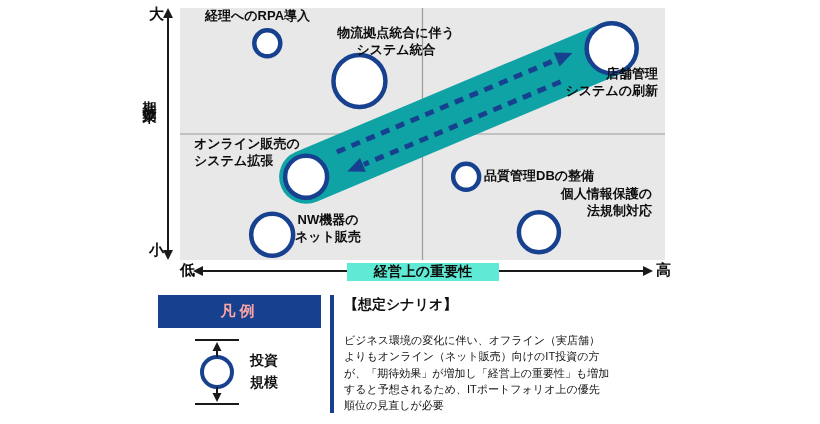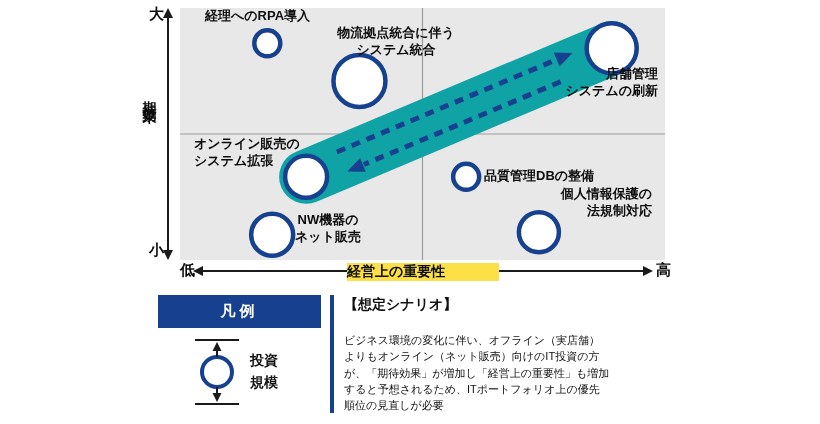--- a/index.html
+++ b/index.html
@@ -8,23 +8,23 @@
 .stage{position:relative;width:820px;height:424px;background:#fff;overflow:hidden;color:#111;}
 #chart-svg{position:absolute;left:0;top:0;}
 #labels-layer{position:absolute;left:0;top:0;width:100%;height:100%;border-radius:28px;}
 .bubble-label{position:absolute;font-size:13px;font-weight:bold;line-height:1.27;white-space:pre-line;color:#0d0d0d;}
 .axis-label{position:absolute;font-weight:bold;color:#0d0d0d;}
 .y-max{left:149px;top:5px;font-size:15px;}
 .y-min{left:149px;top:241px;font-size:15px;}
 .y-title{left:141px;top:90px;font-size:14px;writing-mode:vertical-rl;letter-spacing:3px;}
 .x-min{left:180px;top:261px;font-size:15px;}
 .x-max{left:656px;top:261px;font-size:15px;}
-.x-title{left:347px;top:263px;width:152px;font-size:14px;background:#fde047;}
+.x-title{left:347px;top:263px;width:152px;text-align:center;font-size:14px;background:#5eead4;}
 .legend{position:absolute;left:158px;top:295px;width:163px;height:128px;}
-.legend-header{height:33px;background:var(--navy);color:#ffffff;font-size:15px;font-weight:bold;display:flex;align-items:center;justify-content:center;letter-spacing:4px;}
+.legend-header{height:33px;background:var(--navy);color:#fca5a5;font-size:15px;font-weight:bold;display:flex;align-items:center;justify-content:center;letter-spacing:4px;}
 .legend-body{position:relative;height:95px;}
 .legend-glyph{position:absolute;left:32px;top:9px;}
 .tick{stroke:#1a1a1a;stroke-width:2;}
 .legend-bubble{fill:#fff;stroke:var(--navy);stroke-width:4;}
 .arrow-shaft{stroke:#1a1a1a;stroke-width:2;}
 .arrow-head{fill:#1a1a1a;}
 .legend-label{position:absolute;left:92px;top:22px;font-size:14px;font-weight:bold;line-height:1.55;white-space:pre-line;}
 .scenario{position:absolute;left:330px;top:295px;width:484px;border-left:4px solid var(--navy);padding:1px 0 0 10px;}
 .scenario-title{font-size:14px;font-weight:bold;margin-bottom:18px;}
 .scenario-body{font-size:11px;line-height:1.48;white-space:pre-line;}

